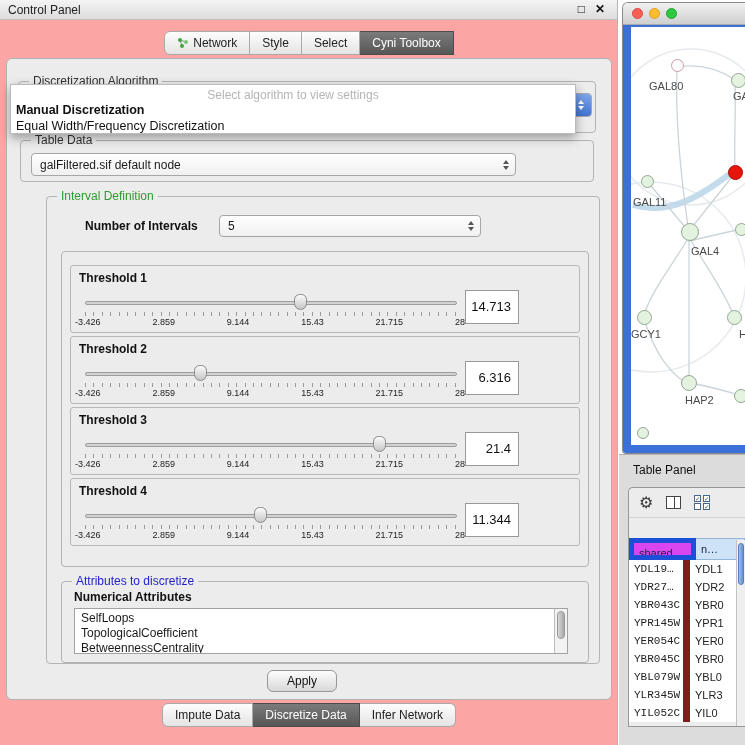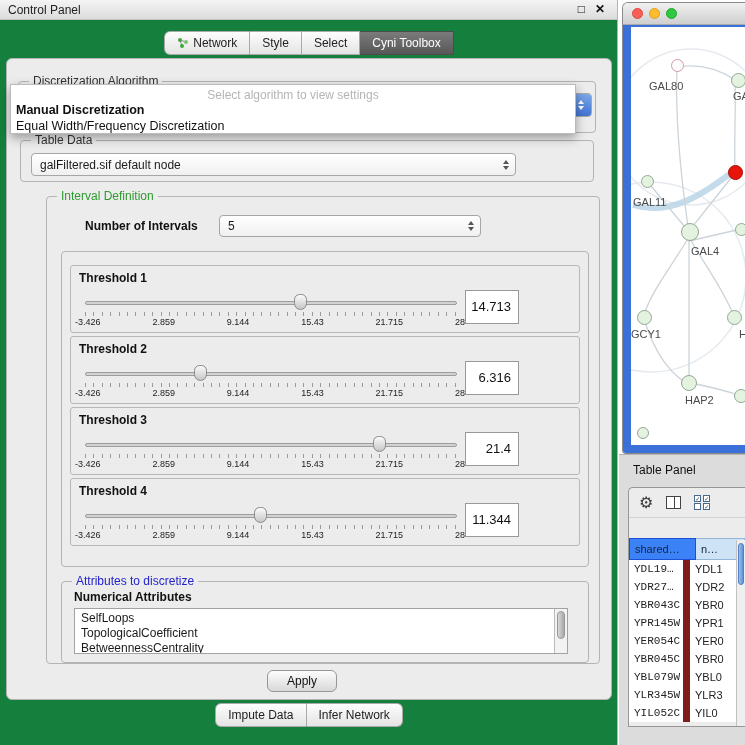--- a/index.html
+++ b/index.html
@@ -1,21 +1,21 @@
 <!DOCTYPE html>
 <html><head>
 <meta charset="utf-8">
 <style>
   * { box-sizing: border-box; margin: 0; padding: 0; }
   html,body { width:745px; height:745px; overflow:hidden; background:#fff;
     font-family:"Liberation Sans", sans-serif; }
 
   
   .control-panel { position:absolute; left:0; top:0; width:618px; height:745px;
-    background:#15803d; border-right:1px solid #b5b5b5; }
+    background:#fca5a5; border-right:1px solid #b5b5b5; }
   .cp-titlebar { position:absolute; left:0; top:0; width:100%; height:20px;
     background:linear-gradient(#f4f4f4,#dcdcdc); border-bottom:1px solid #c2c2c2; }
   .cp-title { position:absolute; left:8px; top:3px; font-size:12px; color:#222; }
   .win-btn { position:absolute; top:2px; font-size:12px; color:#111; cursor:default; }
   .win-btn.min { right:32px; }
   .win-btn.close { right:12px; font-weight:bold; }
 
   
   .tabbar { position:absolute; left:0; width:618px; display:flex; justify-content:center; }
   .tabbar.top { top:31px; }
@@ -139,21 +139,21 @@
   .gear { font-size:16px; color:#3a3a3a; line-height:1; }
   .col-icon { width:15px; height:13px; border:1px solid #444; background:#fff; position:relative; }
   .col-icon::after { content:""; position:absolute; left:50%; top:0; bottom:0; width:1px; background:#444; }
   .check-cluster { display:grid; grid-template-columns:8px 8px; grid-gap:1px; }
   .mini-cb { width:7px; height:7px; border:1px solid #49698a; background:#fff;
     font-size:6px; line-height:6px; color:#245; text-align:center; }
   .mini-cb.checked::after { content:"✓"; }
   .tw-spacer { height:20px; }
   .tw-header { height:22px; display:flex; }
   .th-cell { font-size:11px; color:#14233c; padding:4px 0 0 5px; white-space:nowrap; overflow:hidden; }
-  .th-cell.c1 { width:67px; background:#3b82f6; border:1px solid #1d4ed8; }
+  .th-cell.c1 { width:67px; background:#d946ef; border:5px solid #1d4ed8; }
   .th-cell.c2 { flex:1; background:#cfe3f7; border:1px solid #93b6d8; border-left:none; }
   .tw-rows { background:#fff; }
   .t-row { height:18px; display:flex; background:#fff; }
   .t-cell { font-size:11px; color:#222; padding:3px 0 0 5px; white-space:nowrap; overflow:hidden; }
   .t-cell.c1 { width:61px; border-right:7px solid #7f1d1d;font-family:Liberation Mono, monospace; }
   .t-cell.c2 { flex:1; }
   .tw-scroll { position:absolute; right:0; top:52px; bottom:0; width:9px;
     background:#efefef; border-left:1px solid #c2c2c2; }
   .tw-scroll-thumb { position:absolute; left:1px; top:3px; width:6px; height:42px;
     background:linear-gradient(90deg,#9cc0ee,#5e90d8); border-radius:3px; border:1px solid #5580c0; }
@@ -318,20 +318,23 @@
         </div>
       </div>
     </div>
   </div>
 
   <div class="apply-btn">Apply</div>
 
   <div class="tabbar bottom">
     <div class="tab first">
         <span>Impute Data</span>
+      </div>
+    <div class="tab selected">
+        <span>Discretize Data</span>
       </div>
     <div class="tab last">
         <span>Infer Network</span>
       </div>
   </div>
 </div>
 
 <div class="network-window">
   <div class="nw-titlebar">
     <span class="light red"></span>

